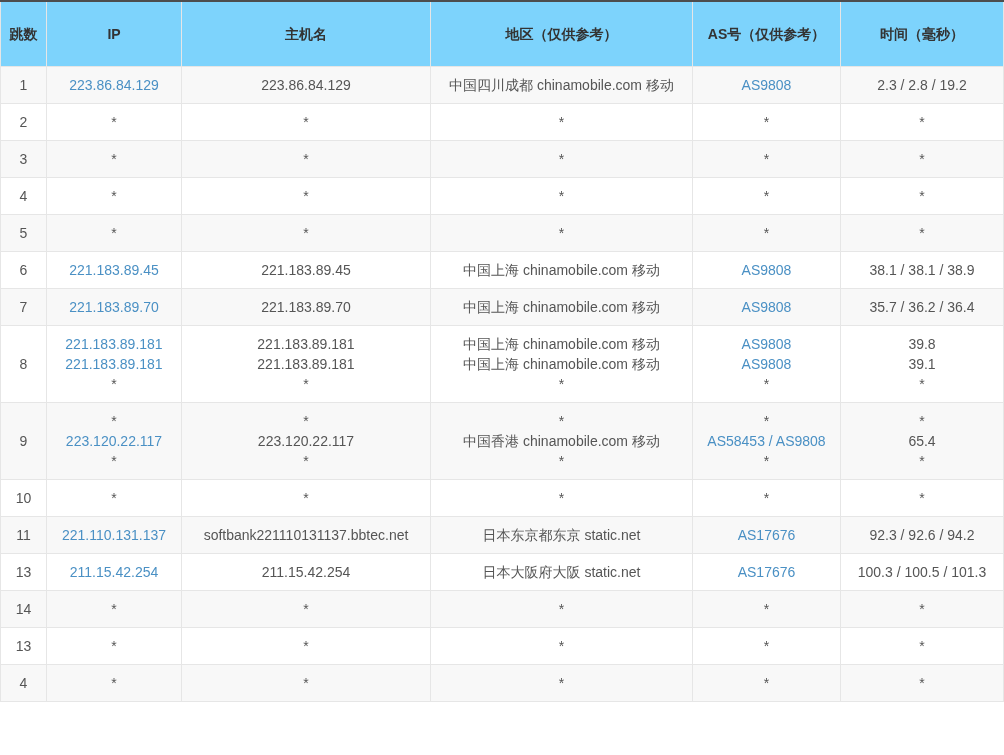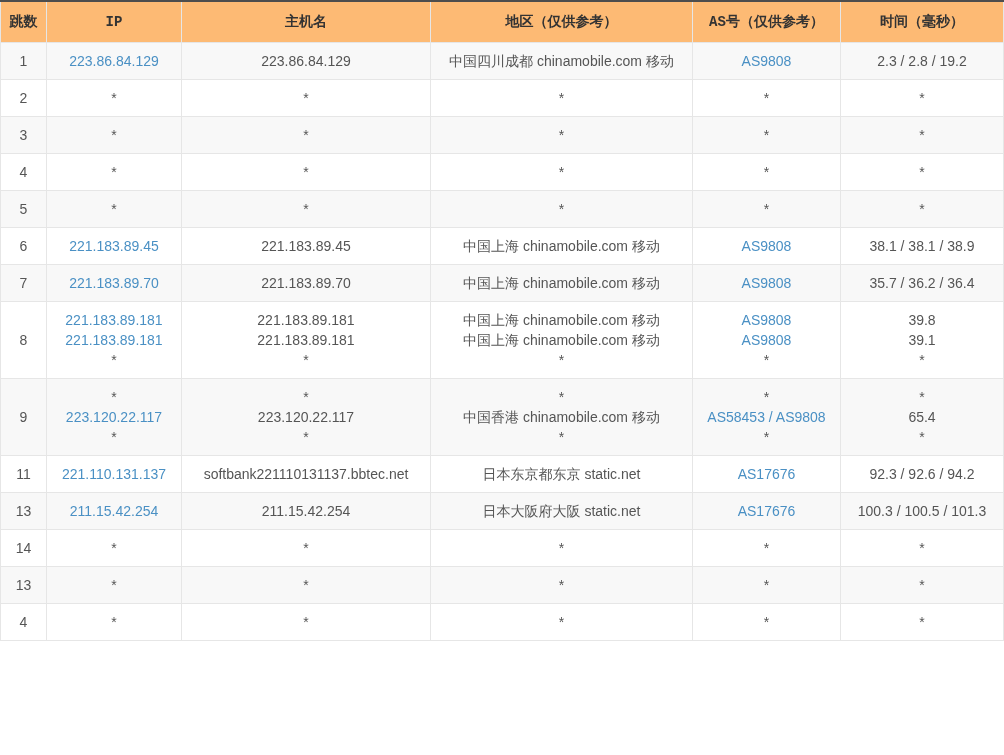--- a/index.html
+++ b/index.html
@@ -19,26 +19,25 @@
     color: #555;
   }
   th, td {
     border: 1px solid var(--border-color);
     text-align: center;
     vertical-align: middle;
     padding: 8px 4px;
     overflow: hidden;
   }
   th {
-    background: #fdba74;
+    background: #7dd3fc;
     color: #333;
     font-weight: bold;
-    padding: 10px 4px;
+    padding: 22px 4px;
     line-height: 20px;
-    font-family: Liberation Mono, monospace;
   }
   tbody tr { background: #ffffff; }
   tbody tr:nth-child(odd) { background: var(--stripe); }
   .line {
     display: block;
     line-height: 20px;
     white-space: nowrap;
   }
   a.line.lnk {
     color: var(--link-color);
@@ -246,20 +245,38 @@
             <a class="line lnk" href="#">AS58453 / AS9808</a>
             <span class="line">*</span>
           </td>
           <td>
             <span class="line">*</span>
             <span class="line">65.4</span>
             <span class="line">*</span>
           </td>
         </tr>
         <tr>
+          <td>10</td>
+          <td>
+            <span class="line">*</span>
+          </td>
+          <td>
+            <span class="line">*</span>
+          </td>
+          <td>
+            <span class="line">*</span>
+          </td>
+          <td>
+            <span class="line">*</span>
+          </td>
+          <td>
+            <span class="line">*</span>
+          </td>
+        </tr>
+        <tr>
           <td>11</td>
           <td>
             <a class="line lnk" href="#">221.110.131.137</a>
           </td>
           <td>
             <span class="line">softbank221110131137.bbtec.net</span>
           </td>
           <td>
             <span class="line">日本东京都东京 static.net</span>
           </td>

